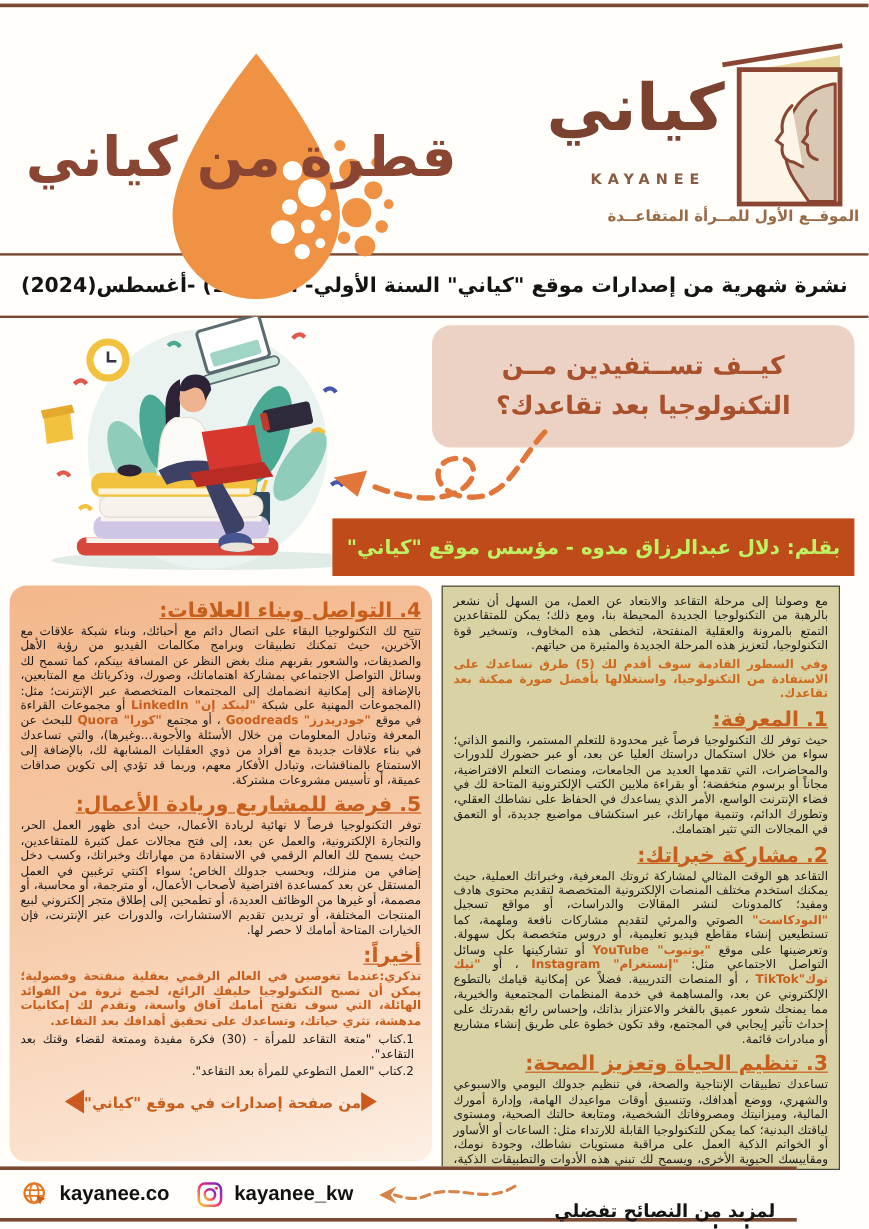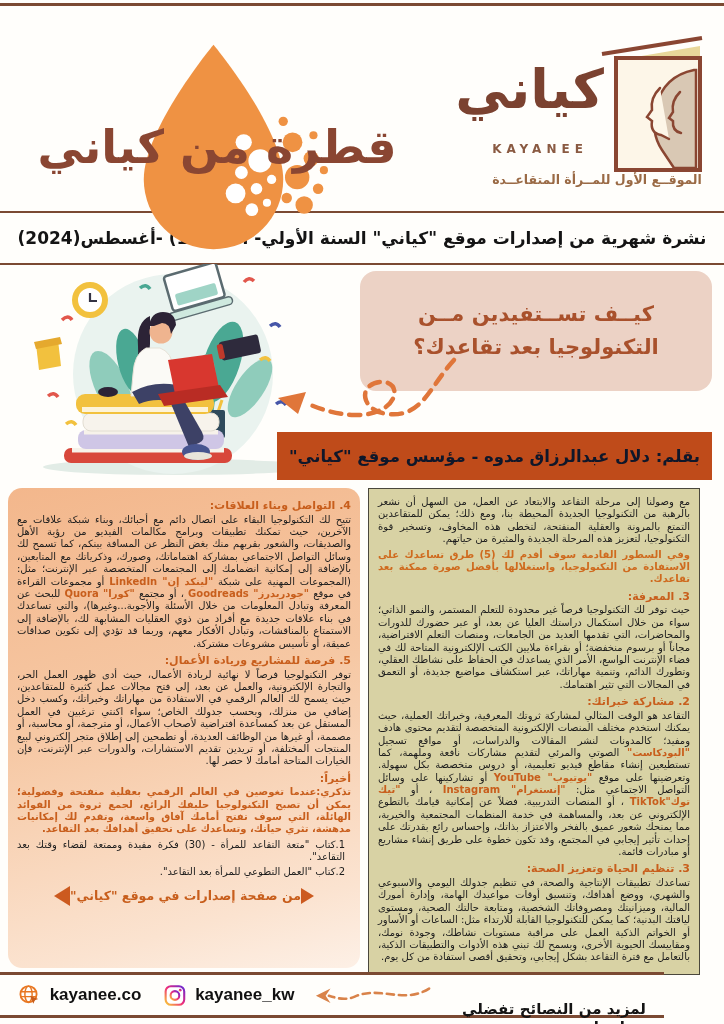--- a/index.html
+++ b/index.html
@@ -2,59 +2,59 @@
 <html lang="ar"><head>
 <meta charset="utf-8">
 <style>
   html,body{margin:0;padding:0;background:#ffffff;}
   .page{position:relative;width:724px;height:1024px;background:#fffefb;overflow:hidden;
         font-family:"DejaVu Sans",sans-serif;}
   .top-line{position:absolute;top:3px;left:0;width:724px;height:3px;background:#7b4a33;}
 
   
   .drop-svg{position:absolute;left:96px;top:40px;z-index:1;}
-  .main-title{position:absolute;left:6px;top:104px;width:390px;z-index:2;margin:16px;
+  .main-title{position:absolute;left:6px;top:104px;width:390px;z-index:2;margin:0;
               font-size:46px;font-weight:bold;color:#8a4632;direction:rtl;text-align:center;
               letter-spacing:1px;}
   .logo{position:absolute;right:8px;top:26px;width:238px;height:176px;}
   .logo-emblem{position:absolute;right:0;top:4px;}
   .logo-ar{position:absolute;right:112px;top:26px;width:126px;text-align:center;
            font-size:54px;font-weight:bold;color:#7b4230;direction:rtl;line-height:1.4;}
   .logo-en{position:absolute;right:116px;top:116px;width:120px;text-align:center;
            font-size:12px;font-weight:bold;color:#8a5a42;letter-spacing:5px;}
-  .logo-tagline{position:absolute;right:0;top:146px;width:238px;text-align:center;
+  .logo-tagline{position:absolute;right:0;top:146px;width:238px;
                 font-size:12.5px;font-weight:bold;color:#9a6a45;direction:rtl;}
 
   
   .subtitle-bar{position:absolute;left:0;top:211px;width:724px;height:50px;
                 border-top:2.5px solid #7b4a33;border-bottom:2.5px solid #7b4a33;
                 display:flex;align-items:center;justify-content:center;}
   .subtitle-bar span{font-size:17px;font-weight:bold;color:#141414;direction:rtl;}
 
   
   .illustration{position:absolute;left:8px;top:264px;}
-  .question-box{position:absolute;left:360px;top:271px;width:352px;height:120px;
+  .question-box{position:absolute;left:360px;top:271px;width:352px;height:102px;
                 background:#ecd2c5;border-radius:16px;display:flex;align-items:center;
                 justify-content:center;box-sizing:border-box;padding:0 16px;}
   .question-box span{font-size:21px;font-weight:bold;color:#a9512c;direction:rtl;
                      text-align:center;line-height:1.55;}
   .loop-arrow{position:absolute;left:258px;top:356px;}
   .byline-bar{position:absolute;left:277px;top:432px;width:435px;height:48px;background:#bf4b1a;
               display:flex;align-items:center;justify-content:center;}
-  .byline-bar span{color:#0f172a;font-size:16.5px;font-weight:bold;direction:rtl;}
+  .byline-bar span{color:#bef264;font-size:16.5px;font-weight:bold;direction:rtl;}
 
   
   .panel{position:absolute;box-sizing:border-box;direction:rtl;text-align:justify;
          font-size:10px;line-height:1.24;color:#1c1c1c;padding:7px 9px 6px 9px;overflow:hidden;}
   .panel p{margin:0 0 3px 0;}
   .col-right{left:368px;top:488px;width:332px;height:487px;background:#d8d2a4;
              border:1.4px solid #4a473c;}
   .col-left{left:8px;top:488px;width:352px;height:480px;border-radius:14px;
             background:linear-gradient(165deg,#f3b78c 0%,#f6c8a4 45%,#fbe3d0 85%,#fdf0e6 100%);}
-  .h{color:#c85e1c;font-weight:bold;font-size:11px;margin:4px 0 1px 0;}
+  .h{color:#c85e1c;font-weight:bold;font-size:17px;margin:4px 0 1px 0;text-decoration:underline;}
   .hl{color:#c85e1c;font-weight:bold;}
   .lead{color:#cf6a1e;font-weight:bold;}
   .reminder{color:#c85e1c;font-weight:bold;}
   .books div{margin:0 6px 2px 0;}
   .source-row{display:flex;align-items:center;justify-content:center;gap:0;margin-top:8px;}
   .source-row span.txt{color:#c85e1c;font-weight:bold;font-size:12.5px;}
   .tri-r{width:0;height:0;border-top:10px solid transparent;border-bottom:10px solid transparent;
          border-right:16px solid #cc5a1f;}
   .tri-l{width:0;height:0;border-top:8px solid transparent;border-bottom:8px solid transparent;
          border-left:13px solid #cc5a1f;}
@@ -196,21 +196,21 @@
     <path d="M48 36 L20 42 L40 58 Z" fill="#e0763a"></path>
   </svg>
 
   <div class="byline-bar">
     <span>بقلم: دلال عبدالرزاق مدوه - مؤسس موقع "كياني"</span>
   </div>
 
   <div class="panel col-right">
     <p>مع وصولنا إلى مرحلة التقاعد والابتعاد عن العمل، من السهل أن نشعر بالرهبة من التكنولوجيا الجديدة المحيطة بنا، ومع ذلك؛ يمكن للمتقاعدين التمتع بالمرونة والعقلية المنفتحة، لتخطى هذه المخاوف، وتسخير قوة التكنولوجيا، لتعزيز هذه المرحلة الجديدة والمثيرة من حياتهم.</p>
     <p class="lead">وفي السطور القادمة سوف أقدم لك (5) طرق تساعدك على الاستفادة من التكنولوجيا، واستغلالها بأفضل صورة ممكنة بعد تقاعدك.</p>
-    <div class="h">3. المعرفة:</div>
+    <div class="h">1. المعرفة:</div>
     <p>حيث توفر لك التكنولوجيا فرصاً غير محدودة للتعلم المستمر، والنمو الذاتي؛ سواء من خلال استكمال دراستك العليا عن بعد، أو عبر حضورك للدورات والمحاضرات، التي تقدمها العديد من الجامعات، ومنصات التعلم الافتراضية، مجاناً أو برسوم منخفضة؛ أو بقراءة ملايين الكتب الإلكترونية المتاحة لك في فضاء الإنترنت الواسع، الأمر الذي يساعدك في الحفاظ على نشاطك العقلي، وتطورك الدائم، وتنمية مهاراتك، عبر استكشاف مواضيع جديدة، أو التعمق في المجالات التي تثير اهتمامك.</p>
     <div class="h">2. مشاركة خبراتك:</div>
     <p><span>التقاعد هو الوقت المثالي لمشاركة ثروتك المعرفية، وخبراتك العملية، حيث يمكنك استخدم مختلف المنصات الإلكترونية المتخصصة لتقديم محتوى هادف ومفيد؛ كالمدونات لنشر المقالات والدراسات، أو مواقع تسجيل </span><span class="hl">"البودكاست"</span><span> الصوتي والمرئي لتقديم مشاركات نافعة وملهمة، كما تستطيعين إنشاء مقاطع فيديو تعليمية، أو دروس متخصصة بكل سهولة. وتعرضينها على موقع </span><span class="hl">"يوتيوب" YouTube</span><span> أو تشاركينها على وسائل التواصل الاجتماعي مثل: </span><span class="hl">"إنستغرام" Instagram</span><span> ، أو </span><span class="hl">"تيك توك"TikTok</span><span> ، أو المنصات التدريبية. فضلاً عن إمكانية قيامك بالتطوع الإلكتروني عن بعد، والمساهمة في خدمة المنظمات المجتمعية والخيرية، مما يمنحك شعور عميق بالفخر والاعتزاز بذاتك، وإحساس رائع بقدرتك على إحداث تأثير إيجابي في المجتمع، وقد تكون خطوة على طريق إنشاء مشاريع أو مبادرات قائمة.</span></p>
     <div class="h">3. تنظيم الحياة وتعزيز الصحة:</div>
     <p>تساعدك تطبيقات الإنتاجية والصحة، في تنظيم جدولك اليومي والاسبوعي والشهري، ووضع أهدافك، وتنسيق أوقات مواعيدك الهامة، وإدارة أمورك المالية، وميزانيتك ومصروفاتك الشخصية، ومتابعة حالتك الصحية، ومستوى لياقتك البدنية؛ كما يمكن للتكنولوجيا القابلة للارتداء مثل: الساعات أو الأساور أو الخواتم الذكية العمل على مراقبة مستويات نشاطك، وجودة نومك، ومقاييسك الحيوية الأخرى، ويسمح لك تبني هذه الأدوات والتطبيقات الذكية، بالتعامل مع فترة التقاعد بشكل إيجابي، وتحقيق أقصى استفادة من كل يوم.</p>
   </div>
 
   <div class="panel col-left">
     <div class="h">4. التواصل وبناء العلاقات:</div>
     <p><span>تتيح لك التكنولوجيا البقاء على اتصال دائم مع أحبائك، وبناء شبكة علاقات مع الآخرين، حيث تمكنك تطبيقات وبرامج مكالمات الفيديو من رؤية الأهل والصديقات، والشعور بقربهم منك بغض النظر عن المسافة بينكم، كما تسمح لك وسائل التواصل الاجتماعي بمشاركة اهتماماتك، وصورك، وذكرياتك مع المتابعين، بالإضافة إلى إمكانية انضمامك إلى المجتمعات المتخصصة عبر الإنترنت؛ مثل: (المجموعات المهنية على شبكة </span><span class="hl">"لينكد إن" LinkedIn</span><span> أو مجموعات القراءة في موقع </span><span class="hl">"جودريدرز" Goodreads</span><span> ، أو مجتمع </span><span class="hl">"كورا" Quora</span><span> للبحث عن المعرفة وتبادل المعلومات من خلال الأسئلة والأجوبة...وغيرها)، والتي تساعدك في بناء علاقات جديدة مع أفراد من ذوي العقليات المشابهة لك، بالإضافة إلى الاستمتاع بالمناقشات، وتبادل الأفكار معهم، وربما قد تؤدي إلى تكوين صداقات عميقة، أو تأسيس مشروعات مشتركة.</span></p>

